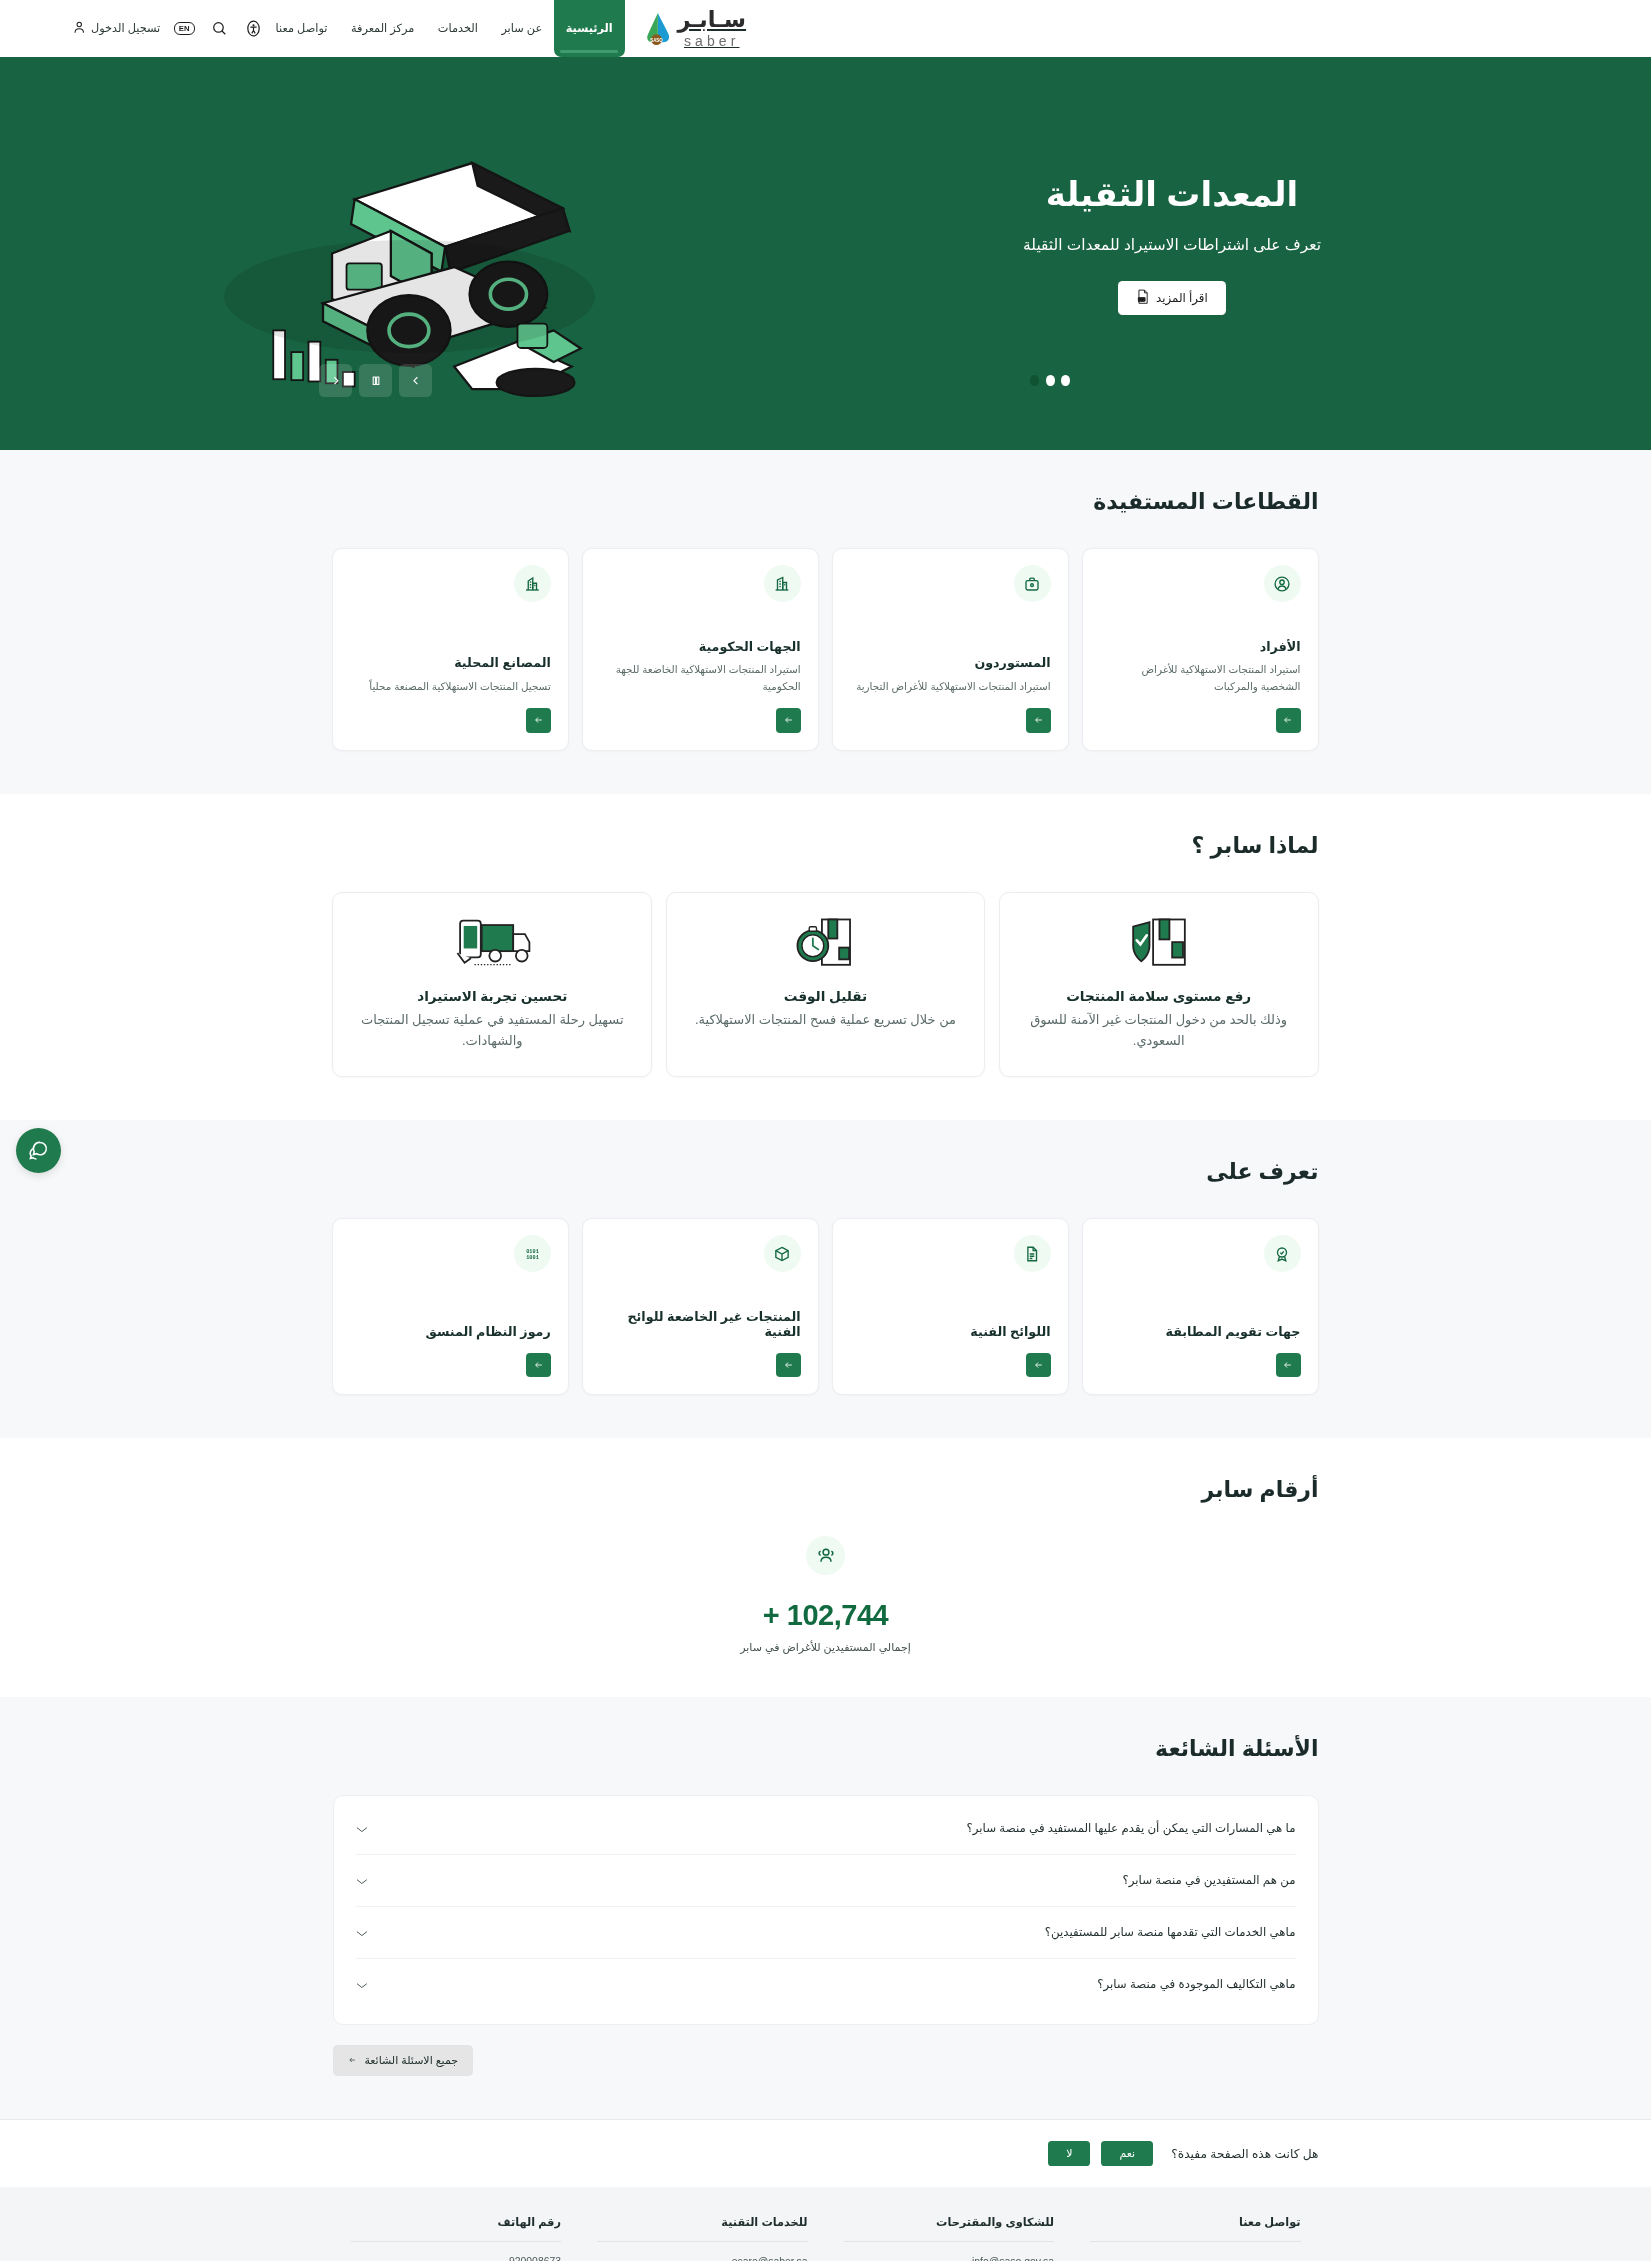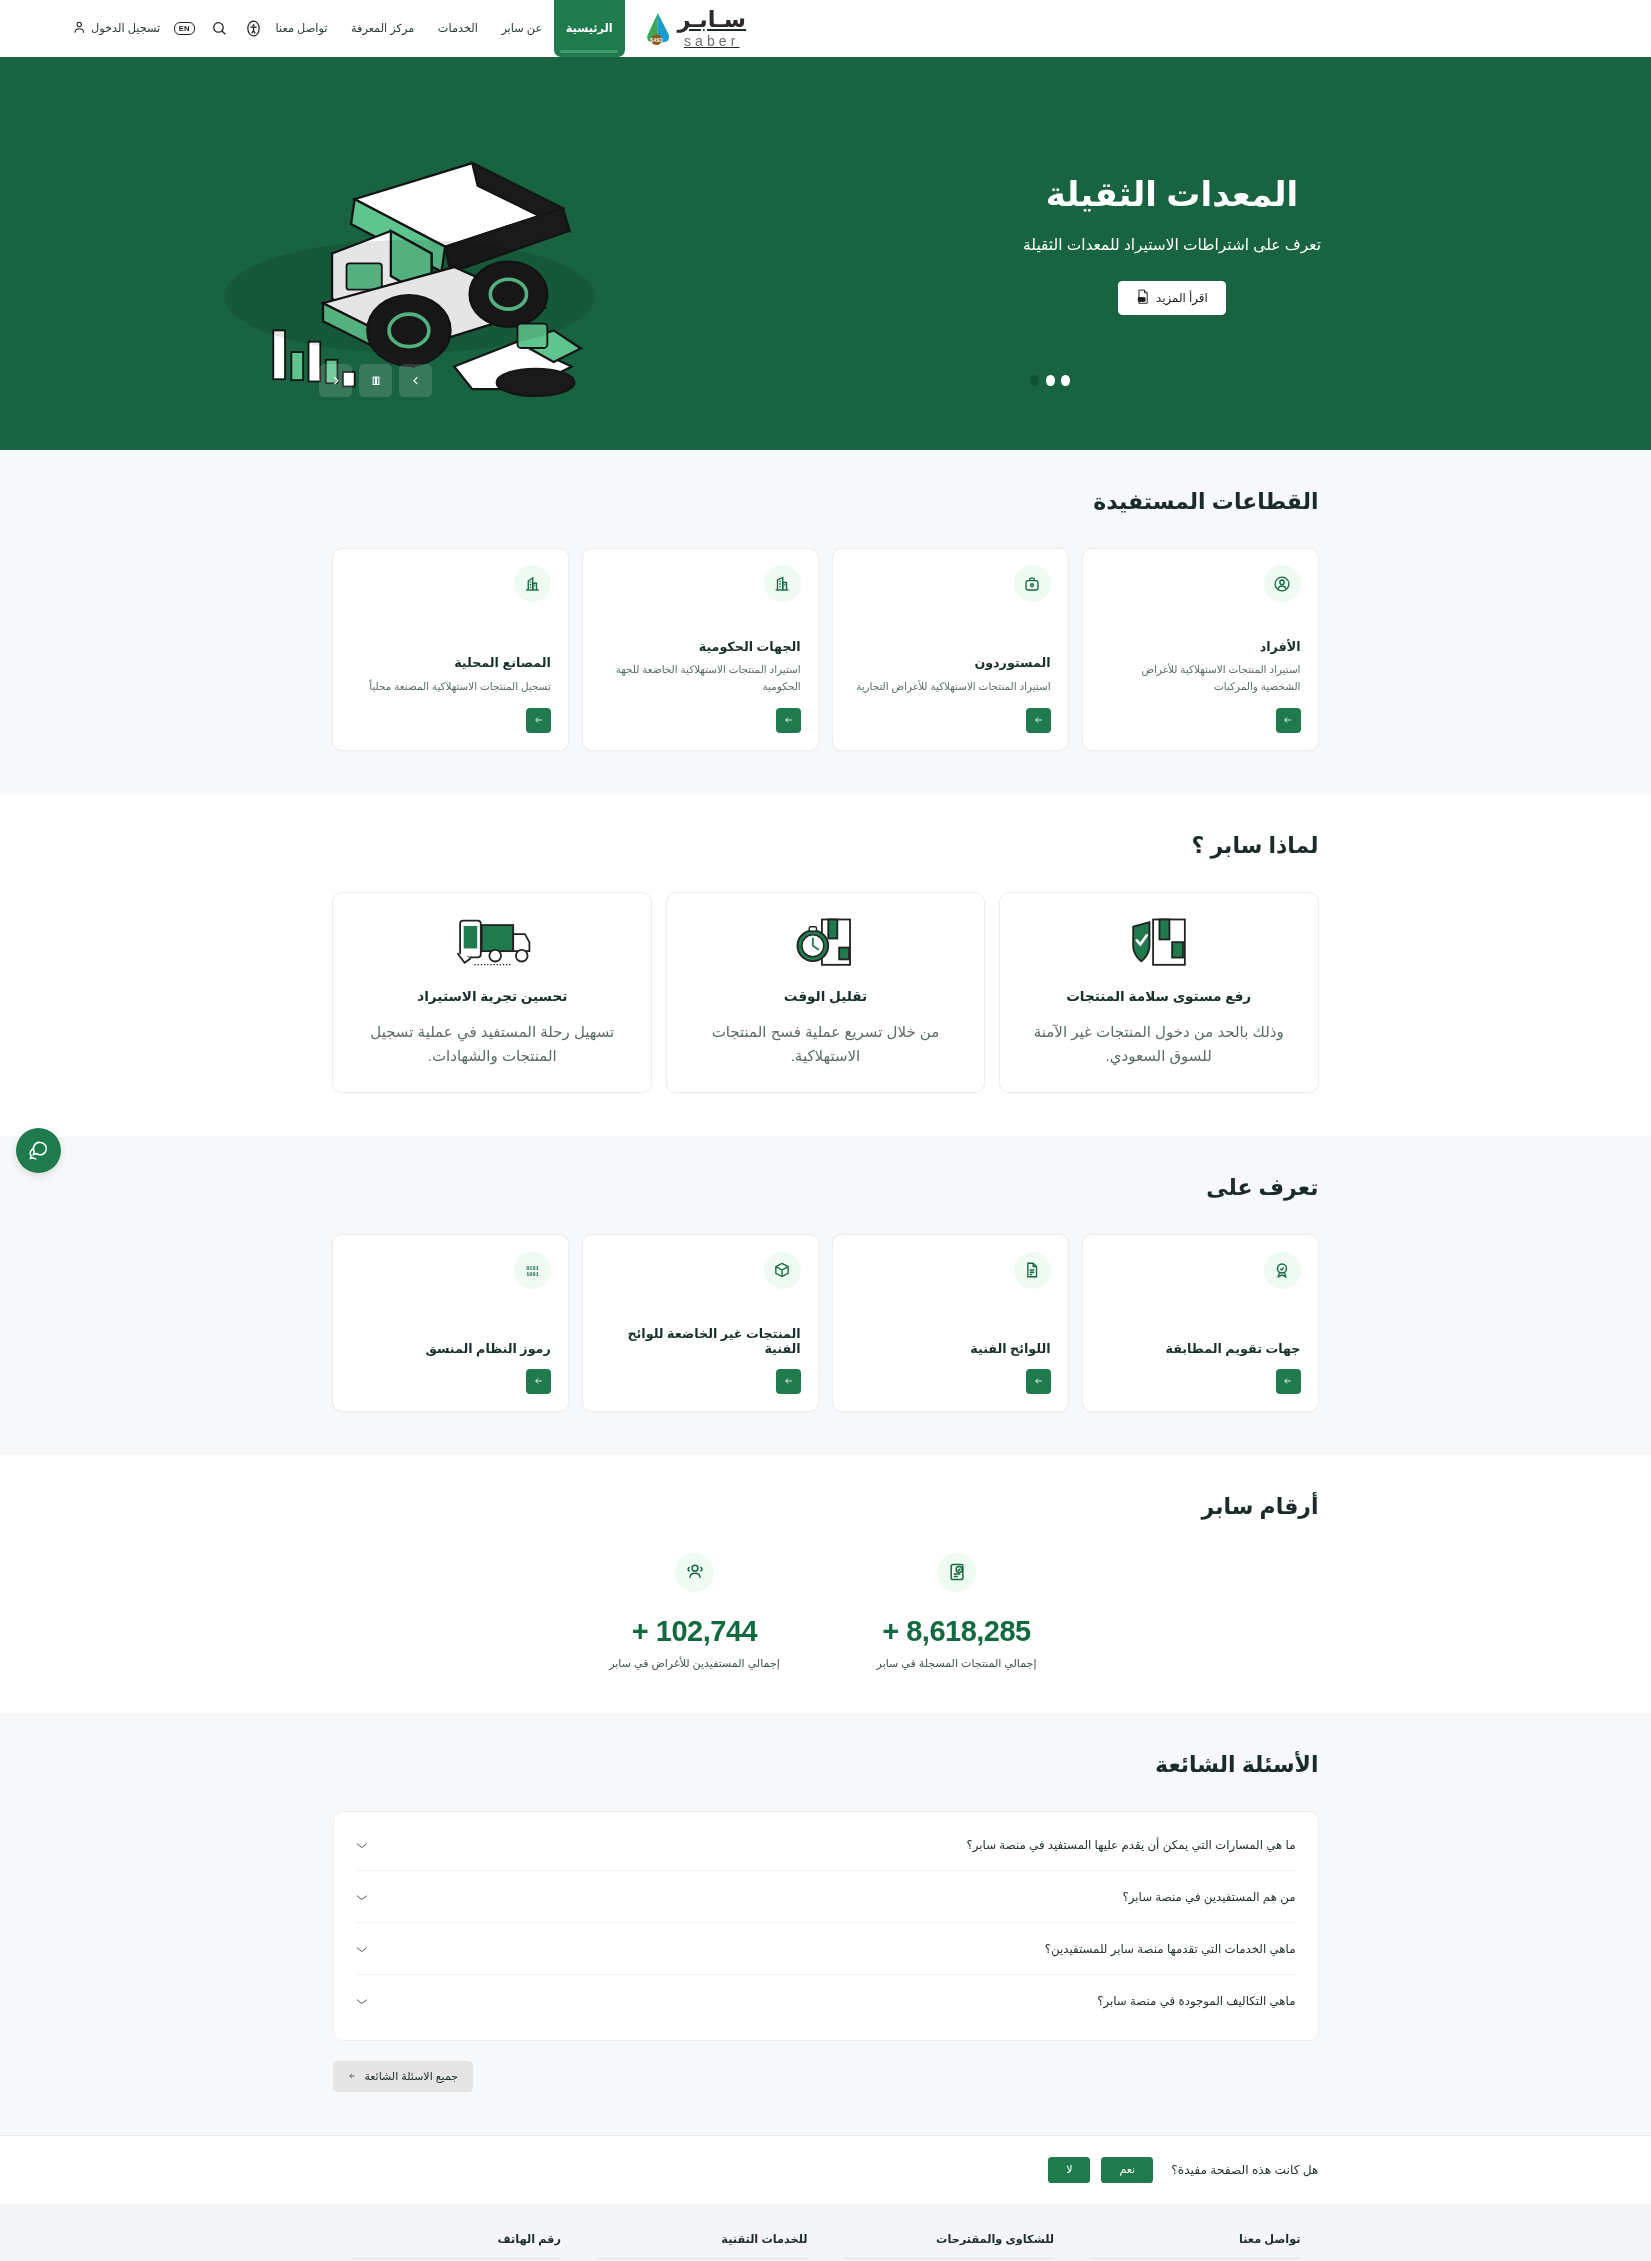--- a/index.html
+++ b/index.html
@@ -126,21 +126,21 @@
 
   
   .w-card {
     flex: 1; background:#ffffff; border:0.5px solid #ededf0; border-radius: 10px;
     padding: 21px 20px 24.4px; text-align: center; min-height: 181px;
     display:flex; flex-direction:column; align-items:center;
     box-shadow: 0 0.9px 2.7px rgba(16,24,40,0.03);
   }
   .w-art { height: 59px; display:flex; align-items:center; justify-content:center; margin-bottom: 15.4px;}
   .w-title { font-size: 13.6px; font-weight: 700; color:#18302c; }
-  .w-desc { font-size: 15px; color:#5b6b69; line-height: 1.6; margin-top: 16px; }
+  .w-desc { font-size: 13px; color:#5b6b69; line-height: 1.6; margin-top: 6px; }
 
   
   .stats-row { display:flex; justify-content:center; gap: 68px; margin-top: 4.5px; }
   .stat { width: 194px; text-align:center; }
   .stat-ico { width: 39px; height: 39px; border-radius: 50%; background:#effaf3;
               display:flex;align-items:center;justify-content:center;margin: 0 auto 23.5px;}
   .stat-num { font-size: 29px; font-weight: 700; color:#126b40; letter-spacing: -0.5px; direction:ltr; }
   .stat-lbl { font-size: 11px; color:#43514f; margin-top: 9px; }
 
   
@@ -554,32 +554,20 @@
 
       </div>
     </div>
   </section>
 
   <section class="section bg-white">
     <div class="container">
       <h2 class="sec-title">أرقام سابر</h2>
       <div class="stats-row">
 
-        <div class="stat">
-          <div class="stat-ico">
-            <svg width="20" height="20" viewBox="0 0 24 24" fill="none" stroke="#14683f" stroke-width="1.8">
-              <rect x="5" y="3" width="14" height="18" rx="2.2"></rect>
-              <circle cx="14.6" cy="9" r="3.6"></circle>
-                <path d="M13.1 9.1l1 1.1 2-2.2"></path>
-              <path d="M8 14.5h8M8 17.5h5"></path>
-            </svg>
-          </div>
-          <div class="stat-num">+ 8,618,285</div>
-          <div class="stat-lbl">إجمالي المنتجات المسجلة في سابر</div>
-        </div>
 
         <div class="stat">
           <div class="stat-ico">
             <svg width="20" height="20" viewBox="0 0 24 24" fill="none" stroke="#14683f" stroke-width="1.8">
               <circle cx="12" cy="7.4" r="3.5"></circle>
               <path d="M6 19c0-3.4 2.7-5.4 6-5.4s6 2 6 5.4"></path>
               <path d="M18.4 6.2a2.6 2.6 0 0 1 0 5M5.6 6.2a2.6 2.6 0 0 0 0 5"></path>
             </svg>
           </div>
           <div class="stat-num">+ 102,744</div>

